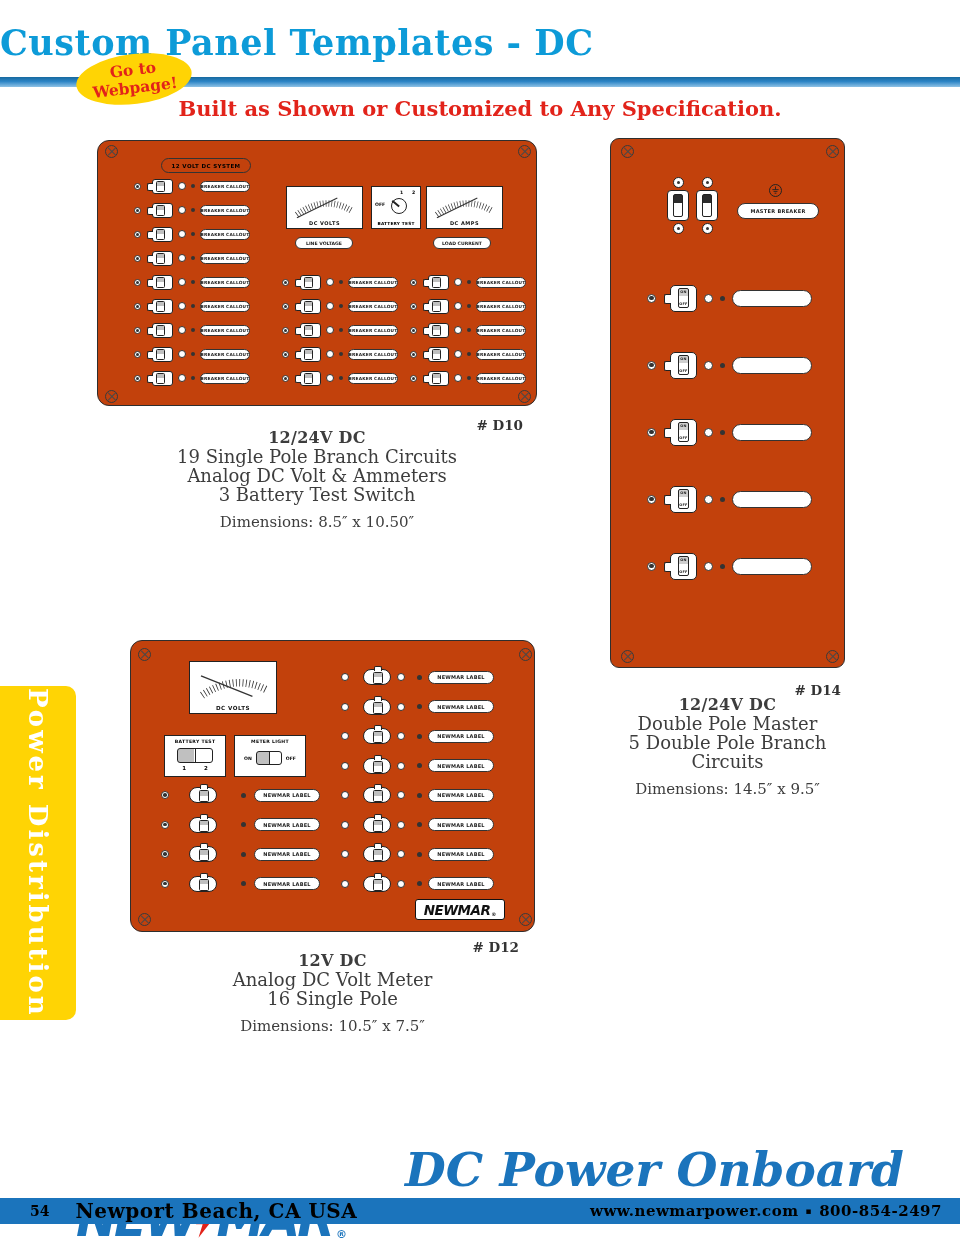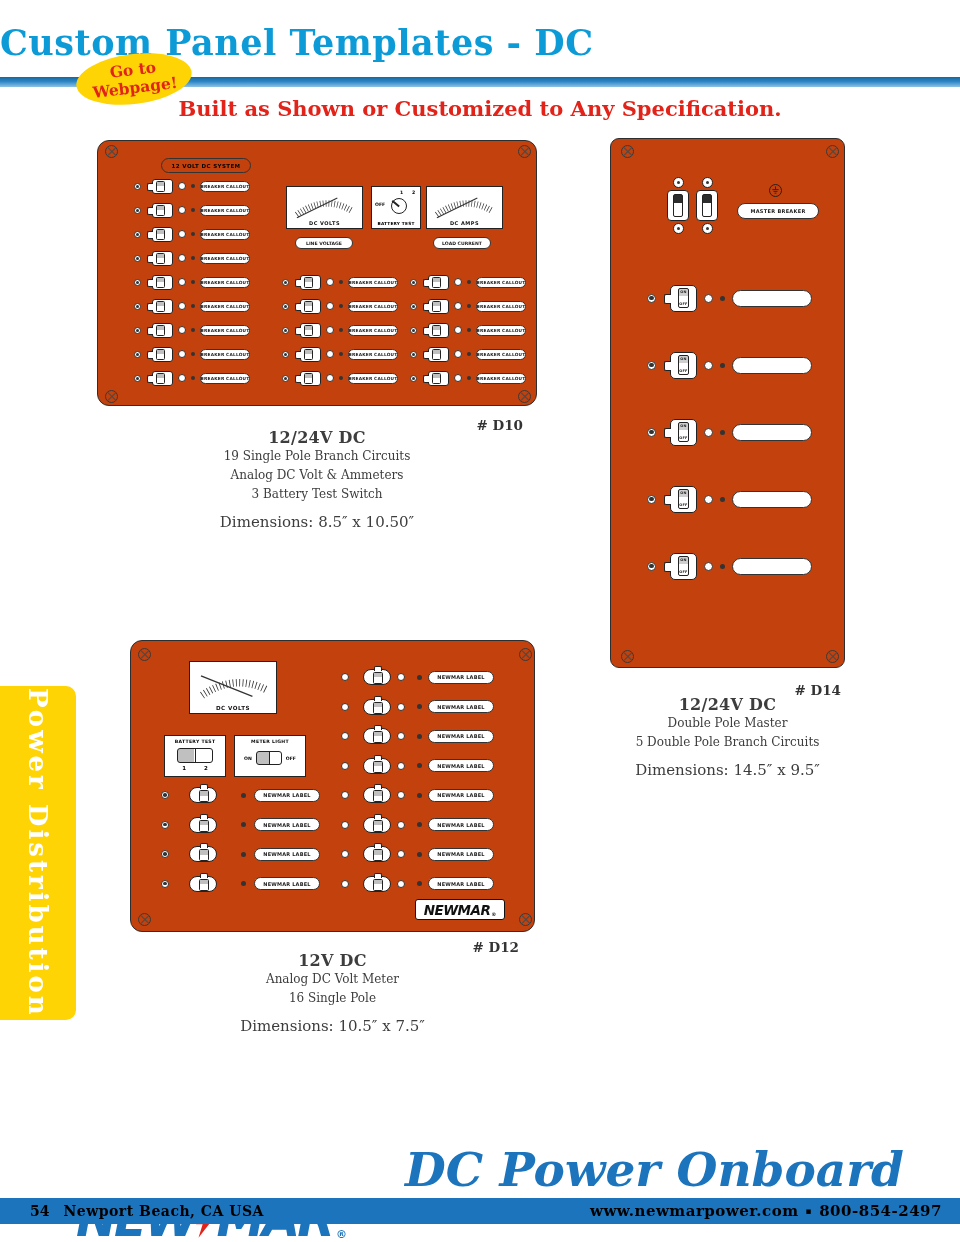--- a/index.html
+++ b/index.html
@@ -144,42 +144,42 @@
        border-radius:3px;display:flex;align-items:center;justify-content:center;background:#fff}
   .nm-txt{font:italic 700 13.5px "DejaVu Sans",sans-serif;letter-spacing:-.5px;color:#111}
   .nm-reg{font:700 5px "DejaVu Sans",sans-serif;align-self:flex-end;margin:0 0 2px 1px;color:#111}
 
   
   .cap{position:absolute;text-align:center;color:#3d3d3d}
   #cap-d10{left:97px;top:412px;width:440px;padding-top:16px}
   #cap-d14{left:610px;top:680px;width:235px;padding-top:15px}
   #cap-d12{left:130px;top:938px;width:405px;padding-top:13px}
   .cap-title{font-size:16px;font-weight:700;letter-spacing:.3px}
-  .cap-line{font-size:12px;line-height:19px}
+  .cap-line{font-size:18px;line-height:19px}
   .cap-dim{font-size:15px;margin-top:9px}
   .cap-id{position:absolute;font-size:13.5px;font-weight:700;color:#333}
   #cap-d10 .cap-id{right:14px;top:5px}
   #cap-d14 .cap-id{right:4px;top:2px}
   #cap-d12 .cap-id{right:16px;top:1px}
 
   
   #sidebar{position:absolute;left:0;top:686px;width:76px;height:334px;background:#ffd404;
        border-radius:0 10px 10px 0;display:flex;align-items:center;justify-content:center}
   #sidebar span{writing-mode:vertical-rl;font-size:26px;font-weight:700;color:#fff;letter-spacing:3px}
 
   
   #brand{position:absolute;left:76px;top:1192px;display:flex;align-items:flex-end;height:52px}
   .brand-txt{font:italic 700 49px "DejaVu Sans",sans-serif;color:#1b74bc;letter-spacing:-3px;line-height:.95}
   .bolt{width:20px;height:40px;margin:0 1px 3px 0;flex:none}
   .brand-reg{font:700 11px "DejaVu Sans",sans-serif;color:#1b74bc;margin:0 0 3px 4px}
   #tagline{position:absolute;left:405px;top:1142px;font:italic 700 47px "DejaVu Serif",serif;color:#1b74bc}
   #bar{position:absolute;left:0;top:1198px;width:960px;height:26px;background:#1b74bc;display:flex;
        align-items:center;color:#000000;font-weight:700}
   #bar .pn{margin-left:30px;font-size:14px}
-  #bar .loc{margin-left:14px;font-size:14px;letter-spacing:.5px}
+  #bar .loc{margin-left:26px;font-size:20px;letter-spacing:.5px}
   #bar .right{margin-left:auto;margin-right:18px;display:flex;align-items:center;font-size:15px;letter-spacing:.5px}
   #bar .sep{font-family:"DejaVu Sans",sans-serif;font-size:9px;margin:0 7px}
 </style>
 </head>
 <body>
 
 <h1 class="title">Custom Panel Templates - DC</h1>
 <div class="rule"></div>
 <div class="badge">
   <span>Go to</span>

